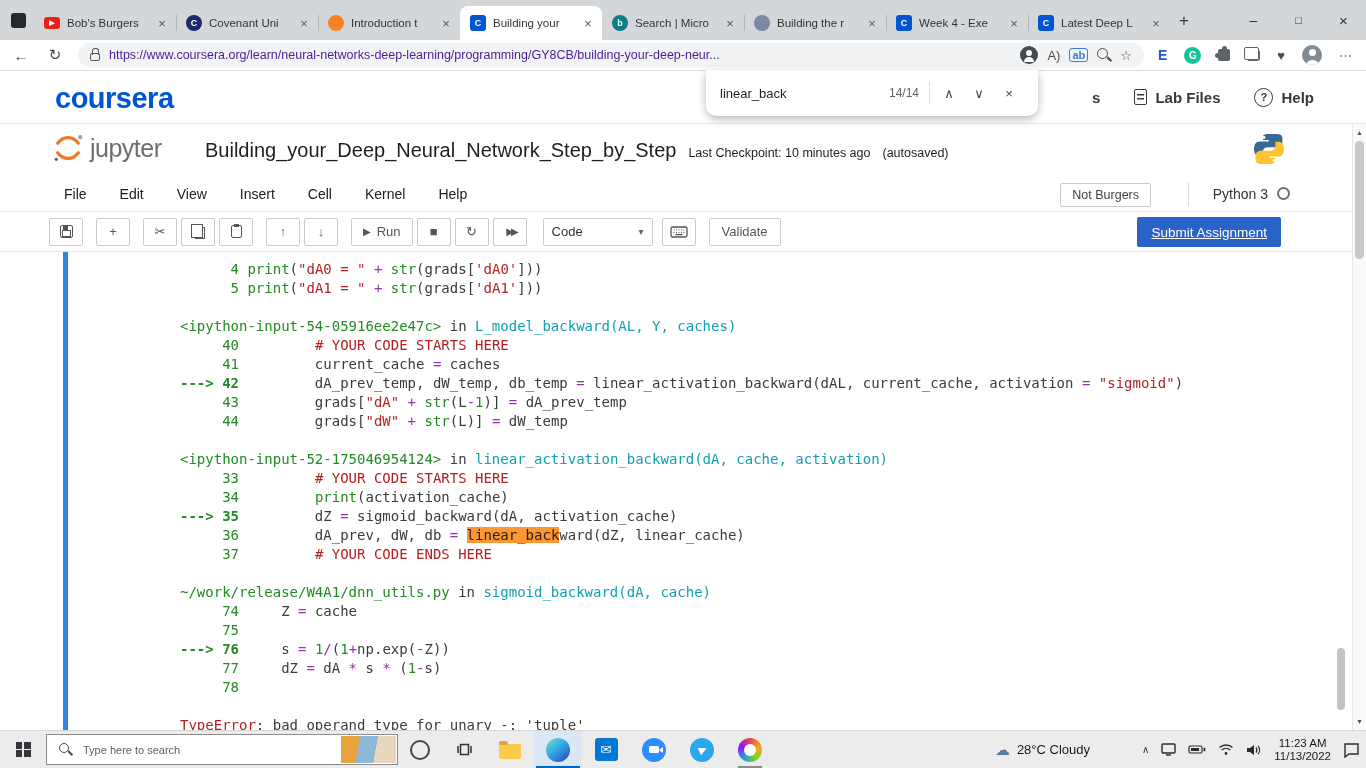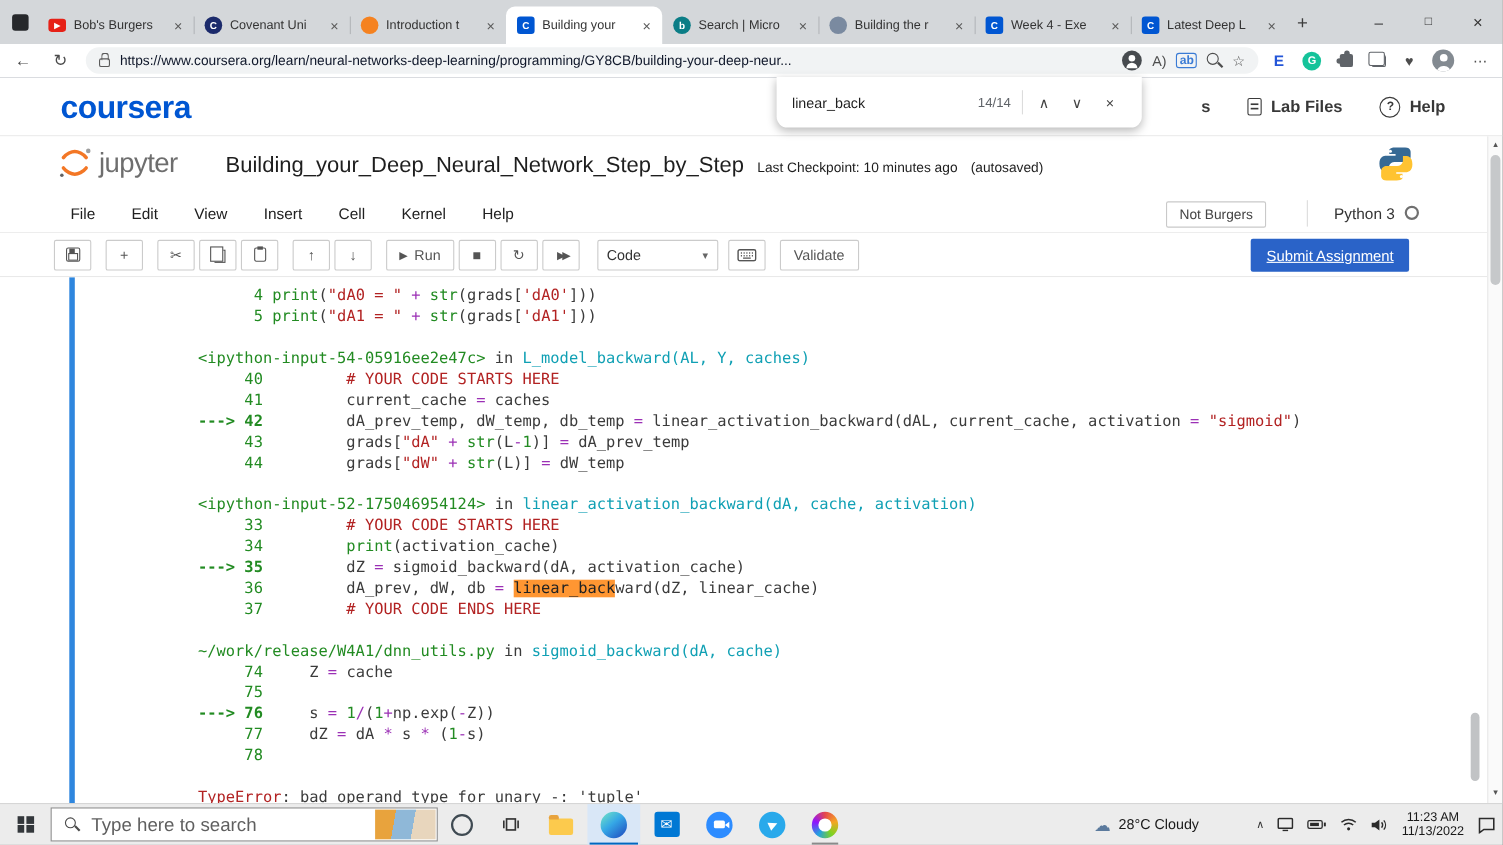--- a/index.html
+++ b/index.html
@@ -41,21 +41,21 @@
   .addrbar { position:absolute; left:0; top:40px; right:0; height:31px; background:#fff;
              border-bottom:1px solid #dadce0; display:flex; align-items:center; }
   .navic { width:26px; height:26px; display:flex; align-items:center; justify-content:center;
            font-size:15px; color:#4a4a4a; margin-left:8px; }
   .pill { height:24px; flex:1; margin-left:10px; background:#f1f3f4; border-radius:13px;
           display:flex; align-items:center; padding:0 12px; gap:9px; min-width:0; }
   .lock { position:relative; width:10px; height:8px; border:1.5px solid #5a5a5a; border-radius:2px;
           margin-top:4px; flex:0 0 auto; }
   .lock::before { content:""; position:absolute; top:-6px; left:1px; width:5px; height:6px;
           border:1.5px solid #5a5a5a; border-bottom:none; border-radius:3px 3px 0 0; }
-  .url { flex:1; font-size:12.5px; color:#0f172a; white-space:nowrap; overflow:hidden; }
+  .url { flex:1; font-size:12.5px; color:#4c1d95; white-space:nowrap; overflow:hidden; }
   .aic { font-size:13px; color:#4d4d4d; display:flex; align-items:center; justify-content:center; }
   .trans { font-size:11px; font-weight:bold; color:#3a7bd5; border:1px solid #3a7bd5;
            border-radius:3px; padding:0 2px; }
   .eext { font-size:14px; font-weight:bold; color:#2456d8; }
   .pcircle { position:relative; width:18px; height:18px; border-radius:50%; background:#474b4f; flex:0 0 auto; }
   .pcircle::before { content:""; position:absolute; left:6px; top:3.5px; width:6px; height:6px;
                      border-radius:50%; background:#fff; }
   .pcircle::after { content:""; position:absolute; left:4px; bottom:2px; width:10px; height:5px;
                     border-radius:5px 5px 0 0; background:#fff; }
   .zoomi { position:relative; width:14px; height:14px; flex:0 0 auto; }
@@ -181,21 +181,21 @@
   .startbtn { width:46px; height:38px; display:flex; align-items:center; justify-content:center; }
   .winlogo { width:15px; height:15px; display:grid; grid-template-columns:1fr 1fr; grid-template-rows:1fr 1fr; gap:1.5px; }
   .winlogo span { background:#33373b; }
   .searchbox { position:relative; width:352px; height:31px; background:#fff; border:1px solid #8d8d8d;
                display:flex; align-items:center; gap:10px; padding-left:12px; }
   .magnify { position:relative; width:14px; height:14px; flex:0 0 auto; }
   .magnify::before { content:""; position:absolute; left:0; top:0; width:8px; height:8px;
                      border:1.6px solid #4a4a4a; border-radius:50%; }
   .magnify::after { content:""; position:absolute; right:1px; bottom:1px; width:6px; height:1.6px;
                     background:#4a4a4a; transform:rotate(45deg); transform-origin:right bottom; }
-  .searchtext { font-size:17px; color:#5f5f5f; }
+  .searchtext { font-size:11px; color:#5f5f5f; }
   .shimg { position:absolute; right:1px; top:1px; width:55px; height:27px;
            background:linear-gradient(100deg,#e8a33d 0 32%, #8fb8d8 32% 62%, #e8d6bd 62%); }
   .tslot { width:44px; height:38px; display:flex; align-items:center; justify-content:center; position:relative; }
   .appslot { width:48px; }
   .appslot.active { background:#d9e7f7; }
   .underline { position:absolute; bottom:0; left:50%; transform:translateX(-50%); height:3px; background:#0067c0; }
   .ul-wide { width:44px; } .ul-small { width:24px; background:#8a8a8a; }
   .cortana { width:20px; height:20px; border:2.5px solid #3f4a52; border-radius:50%; }
   .folder { position:relative; width:22px; height:15px; background:#fcca4d; border-radius:2px; margin-top:4px; }
   .folder::before { content:""; position:absolute; left:0; top:-3px; width:9px; height:4px;

